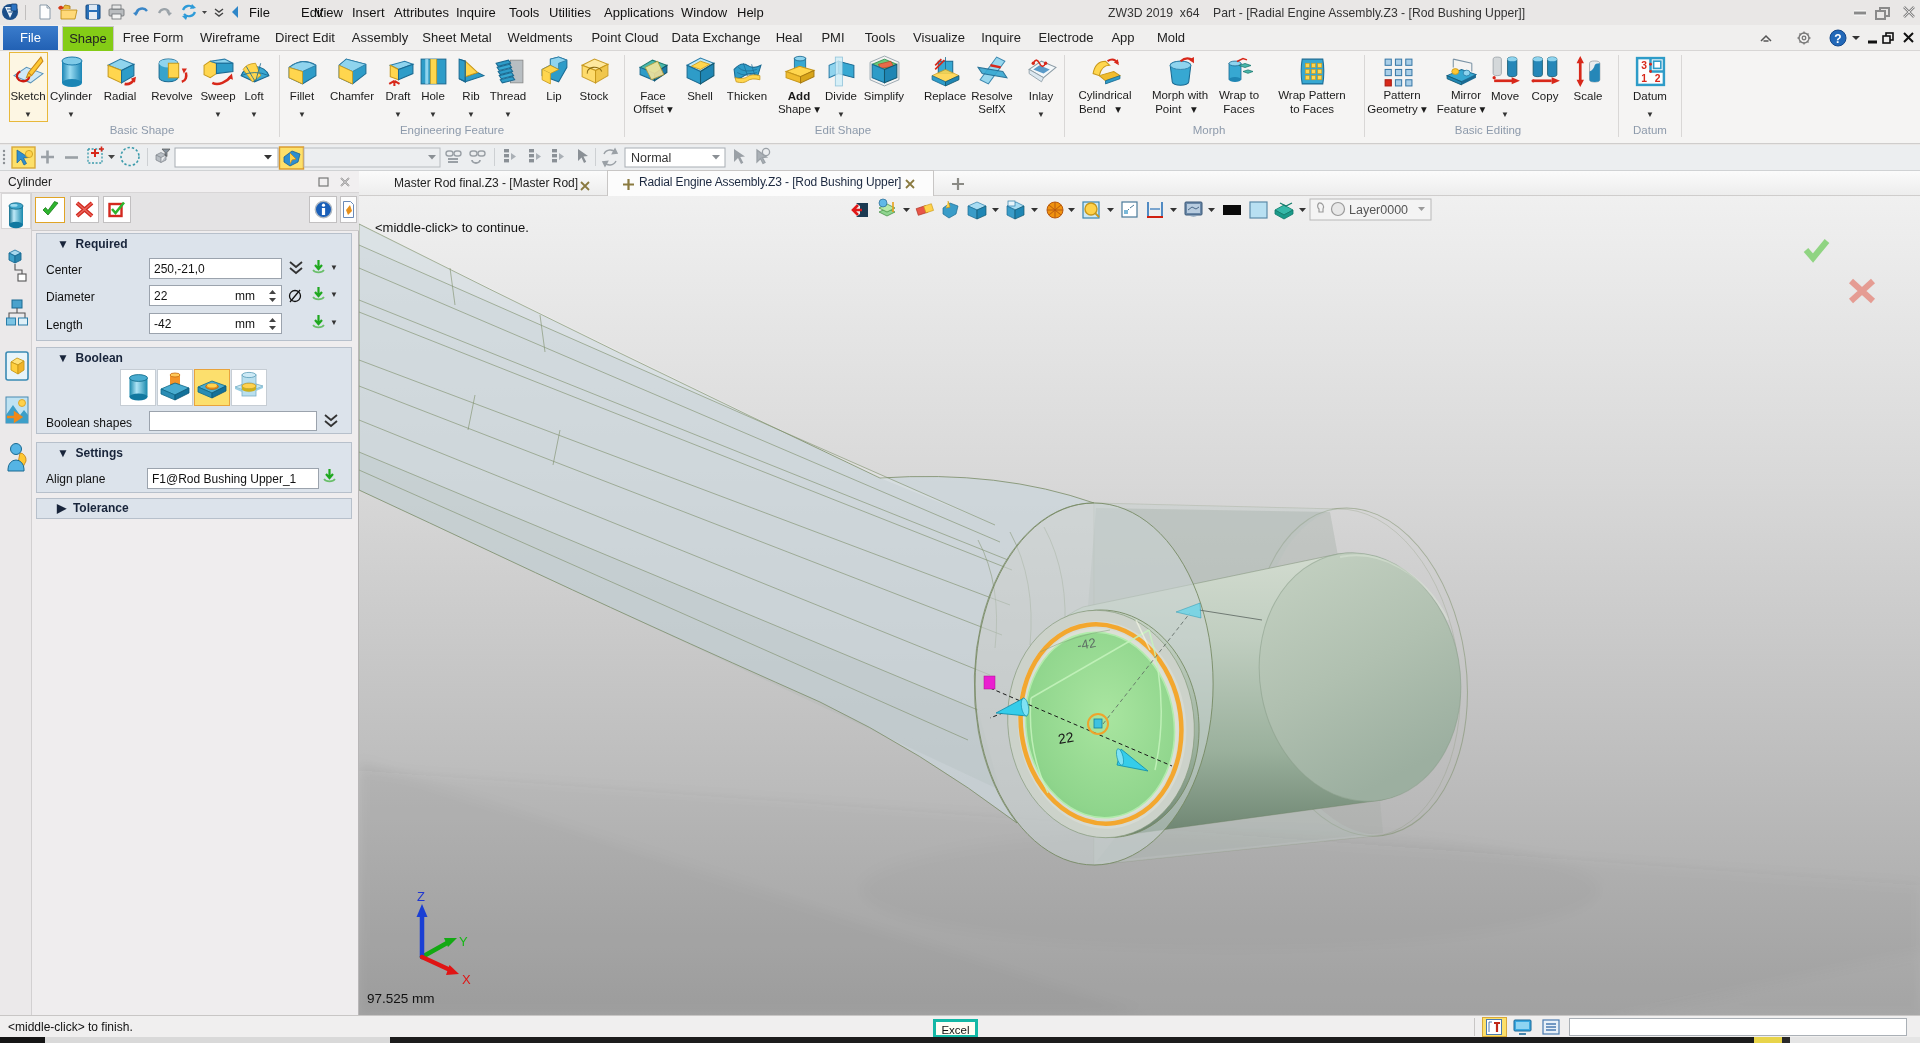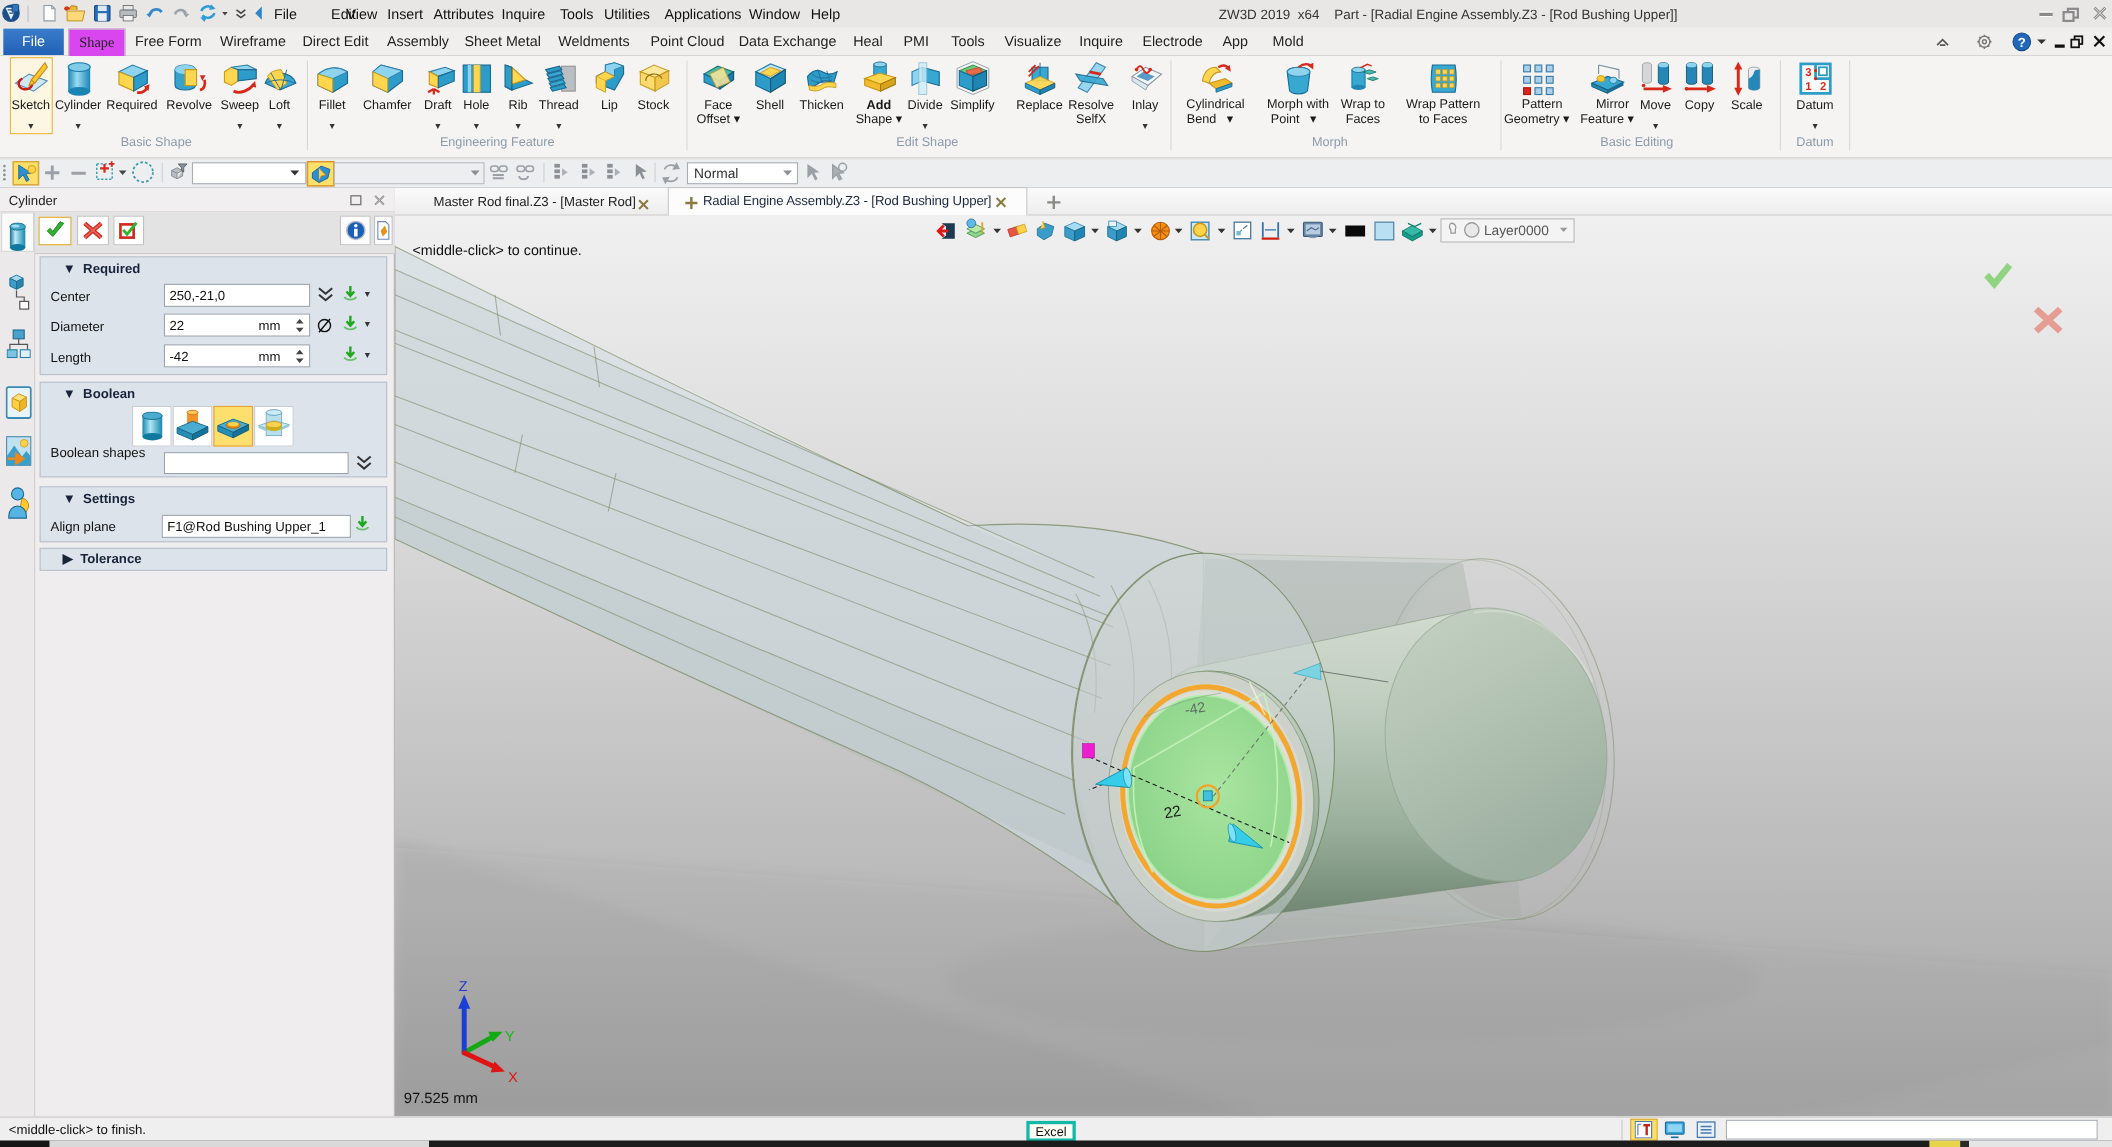--- a/index.html
+++ b/index.html
@@ -70,21 +70,21 @@
   <path d="M14 9 h12" stroke="#8a8a8a" stroke-width="4" fill="none"></path>
   <path d="M14 7 h12 M14 11 h12" stroke="#fff" stroke-width="1" fill="none"></path>
   <rect x="40" y="4" width="9" height="8" fill="none" stroke="#8a8a8a" stroke-width="2"></rect>
   <rect x="36" y="7" width="9" height="8" fill="#e9e7e6" stroke="#8a8a8a" stroke-width="2"></rect>
   <path d="M64 3 l10 10 M74 3 l-10 10" stroke="#8a8a8a" stroke-width="2.6"></path>
   <path d="M64 3 l10 10 M74 3 l-10 10" stroke="#e9e7e6" stroke-width="0.9"></path>
 </svg>
 
 <div class="abs" style="left:0;top:25px;width:1920px;height:26px;background:#f0efee;border-bottom:1px solid #d8d6d5;"></div>
 <div class="abs" style="left:3px;top:26px;width:55px;height:24px;background:linear-gradient(#3a7ccc,#2261b4);color:#fff;font-size:13px;text-align:center;line-height:24px;">File</div>
-<div class="abs" style="left:62px;top:26px;width:52px;height:25px;background:#d946ef;border:1px solid #c8c6c5;border-bottom:none;color:#222;font-size:13px;text-align:center;line-height:24px;font-family:Liberation Serif, serif;">Shape</div>
+<div class="abs" style="left:62px;top:26px;width:52px;height:25px;background:#84cc16;border:1px solid #c8c6c5;border-bottom:none;color:#222;font-size:13px;text-align:center;line-height:24px;">Shape</div>
 <div class="abs tab" style="left:121px;top:30px;width:64px;text-align:center;">Free Form</div>
 <div class="abs tab" style="left:198px;top:30px;width:64px;text-align:center;">Wireframe</div>
 <div class="abs tab" style="left:273px;top:30px;width:64px;text-align:center;">Direct Edit</div>
 <div class="abs tab" style="left:348px;top:30px;width:64px;text-align:center;">Assembly</div>
 <div class="abs tab" style="left:421px;top:30px;width:72px;text-align:center;">Sheet Metal</div>
 <div class="abs tab" style="left:506px;top:30px;width:68px;text-align:center;">Weldments</div>
 <div class="abs tab" style="left:590px;top:30px;width:70px;text-align:center;">Point Cloud</div>
 <div class="abs tab" style="left:670px;top:30px;width:92px;text-align:center;">Data Exchange</div>
 <div class="abs tab" style="left:772px;top:30px;width:34px;text-align:center;">Heal</div>
 <div class="abs tab" style="left:818px;top:30px;width:30px;text-align:center;">PMI</div>
@@ -158,21 +158,21 @@
 <div class="rlb" style="left:26px;">Cylinder</div>
     <div class="rcar" style="left:66px;">▼</div>
 
 <svg class="ric" style="left:104px;" width="33" height="33" viewBox="0 0 32 32">
   <path d="M4 10 L16 4 L29 9 L17 15 Z" fill="#8fd4ee" stroke="#2a7da8" stroke-width="1"></path>
   <path d="M4 10 L17 15 V27 L4 21 Z" fill="#ffd64e" stroke="#c89a1a" stroke-width="1"></path>
   <path d="M17 15 L29 9 V20 L17 27 Z" fill="#2e9cc8" stroke="#1a6a92" stroke-width="1"></path>
   <path d="M20 28 c4 1 7 -1 9 -4" fill="none" stroke="#d8281a" stroke-width="2.5"></path>
   <path d="M31 21 l-1 6 -4 -4 Z" fill="#d8281a"></path>
 </svg>
-<div class="rlb" style="left:75px;">Required</div>
+<div class="rlb" style="left:75px;">Radial</div>
 
 <svg class="ric" style="left:156px;" width="33" height="33" viewBox="0 0 32 32">
   <path d="M3 8 a9 4 0 0 1 18 0 V 22 a9 4 0 0 1 -18 0 Z" fill="#37a3cc" stroke="#1a6a92" stroke-width="1"></path>
   <ellipse cx="12" cy="8" rx="9" ry="4" fill="#8fd4ee"></ellipse>
   <path d="M12 8 h10 v14 h-10 Z" fill="#ffd64e" stroke="#c89a1a" stroke-width="1"></path>
   <path d="M25 26 c4 -1 5 -5 4 -9" fill="none" stroke="#d8281a" stroke-width="2.4"></path>
   <path d="M30 13 l-3 5 -2 -5 Z" fill="#d8281a"></path>
 </svg>
 <div class="rlb" style="left:127px;">Revolve</div>
 
@@ -670,21 +670,21 @@
     </svg>
 <div class="abs" style="left:330px;top:290px;font-size:8px;color:#333;">▼</div>
 <svg class="abs" style="left:311px;top:314px;" width="15" height="17" viewBox="0 0 15 17">
       <path d="M7.5 1 v8 M4 6 l3.5 4 3.5 -4" fill="none" stroke="#1fa81f" stroke-width="2.2"></path>
       <path d="M2 11 a6 4 0 0 0 11 0" fill="none" stroke="#6abf6a" stroke-width="1.6"></path>
     </svg>
 <div class="abs" style="left:330px;top:318px;font-size:8px;color:#333;">▼</div>
 
 <div class="sect" style="top:347px;height:87px;">
   <div class="shead">▼&nbsp; Boolean</div>
-  <div class="slbl" style="left:9px;top:56px;">Boolean shapes</div>
+  <div class="slbl" style="left:9px;top:68px;">Boolean shapes</div>
   <div class="sinp" style="left:112px;top:63px;width:168px;height:20px;"></div>
   <svg class="abs" style="left:285px;top:65px;" width="18" height="16" viewBox="0 0 18 16">
         <path d="M3 2 l6 5 6 -5 M3 8 l6 5 6 -5" fill="none" stroke="#333" stroke-width="1.8"></path>
       </svg>
 </div>
 <div class="abs" style="left:120px;top:369px;width:36px;height:37px;background:#fff;border:1px solid #c6cdd4;"></div>
 <svg class="abs" style="left:128px;top:374px;" width="21" height="27" viewBox="0 0 21 27">
   <defs>
         <linearGradient id="bg1" x1="0" x2="1">
           <stop offset="0" stop-color="#1888ac"></stop>

